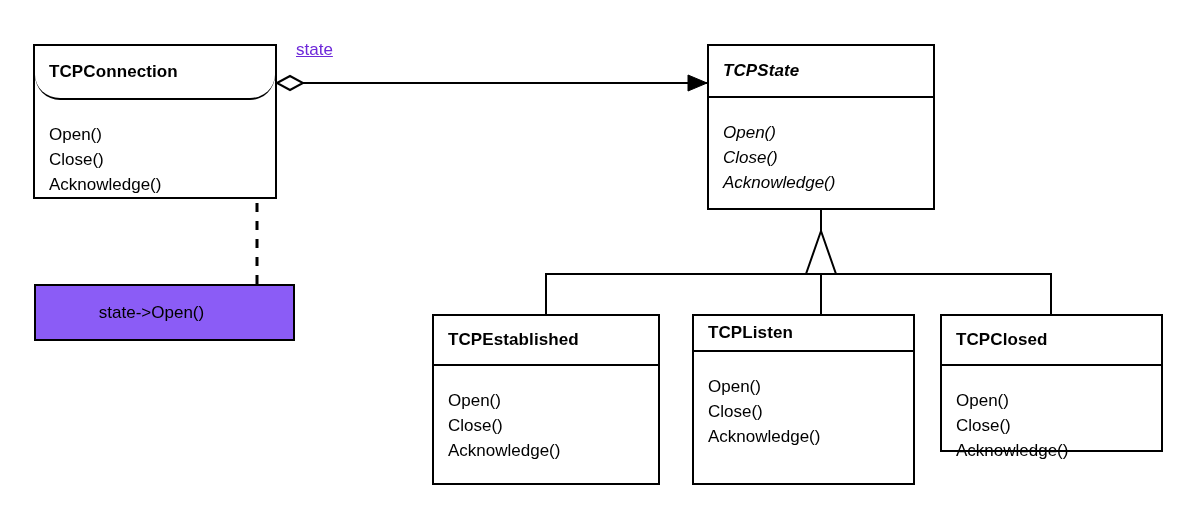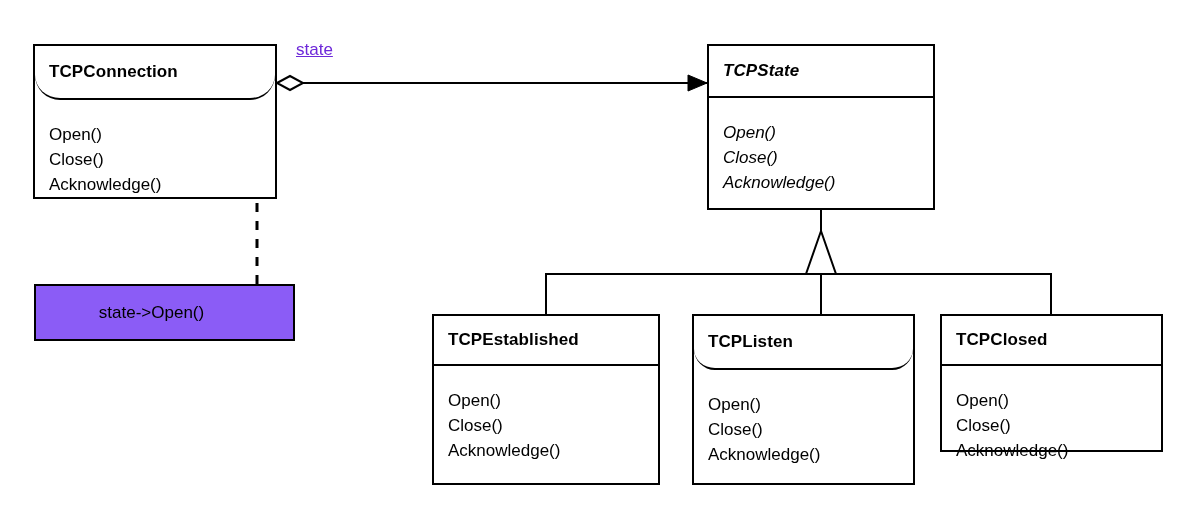--- a/index.html
+++ b/index.html
@@ -156,21 +156,21 @@
       <span class="cls-title">TCPEstablished</span>
     </div>
     <div class="cls-ops">
       <div class="op-line">Open()</div>
       <div class="op-line">Close()</div>
       <div class="op-line">Acknowledge()</div>
     </div>
   </div>
 
   <div class="cls-box" style="left:692px; top:314px; width:223px; height:171px;">
-    <div class="cls-title-cell" style="height:54px;border-radius:21px;">
+    <div class="cls-title-cell" style="height:36px;">
       <span class="cls-title">TCPListen</span>
     </div>
     <div class="cls-ops">
       <div class="op-line">Open()</div>
       <div class="op-line">Close()</div>
       <div class="op-line">Acknowledge()</div>
     </div>
   </div>
 
   <div class="cls-box" style="left:940px; top:314px; width:223px; height:138px;">

